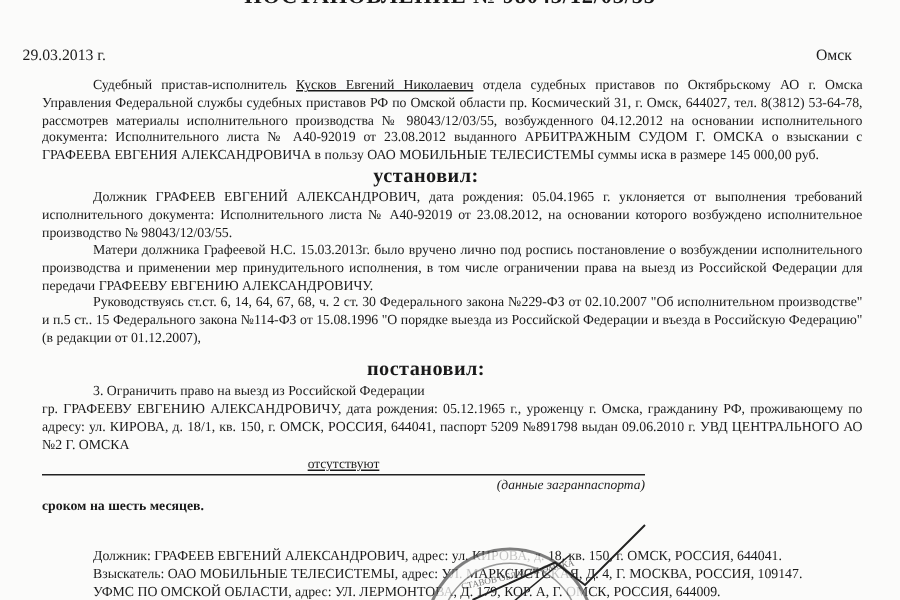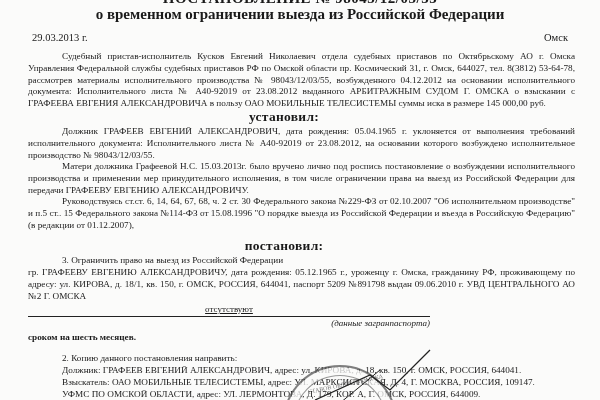--- a/index.html
+++ b/index.html
@@ -10,28 +10,28 @@
   }
   .page { position:absolute; left:0; top:0; width:600px; height:400px; }
   .title1 {
     position:absolute; left:0; width:600px; top:-9px; text-align:center;
     font-weight:bold; font-size:15px; letter-spacing:0.5px; line-height:15px;
   }
   .title2 {
     position:absolute; left:0; width:600px; top:6px; text-align:center;
     font-weight:bold; font-size:15px; line-height:17px;
   }
-  .date { position:absolute; left:32px; top:32px; font-size:10.5px; }
+  .date { position:absolute; left:15px; top:32px; font-size:10.5px; }
   .city { position:absolute; right:32px; top:32px; font-size:10.5px; }
   .para {
     position:absolute; left:28px; width:547px; font-size:9.2px; line-height:11.8px;
     text-align:justify; margin:0;
   }
   .indent { text-indent:34px; }
-  .u { }
+  .u { text-decoration:underline; }
   .heading {
     position:absolute; left:0; width:568px; text-align:center;
     font-weight:bold; font-size:13.5px; letter-spacing:0.3px;
   }
   .rule { position:absolute; left:28px; width:402px; height:0; border-top:1px solid #222; }
   .absent { position:absolute; left:28px; width:402px; text-align:center; font-size:9px; text-decoration:underline; }
   .passport-note { position:absolute; left:28px; width:402px; text-align:right; font-size:9px; font-style:italic; }
   .line { position:absolute; left:62px; font-size:9.2px; white-space:nowrap; }
   .stamp {
     position:absolute; left:283px; top:365px; width:110px; height:110px; border-radius:50%;
@@ -40,21 +40,20 @@
   }
   .stamp-text { position:absolute; left:22px; top:14px; font-size:6px; color:#444; transform:rotate(-12deg); white-space:nowrap; }
   .sig { position:absolute; left:310px; top:345px; width:130px; height:60px; }
 </style>
 </head>
 <body>
 
 <div class="page">
 
   <div class="title1">ПОСТАНОВЛЕНИЕ № 98043/12/03/55</div>
-  <div class="title2">о временном ограничении выезда из Российской Федерации</div>
 
   <div class="date">29.03.2013 г.</div>
   <div class="city">Омск</div>
 
   <p class="para indent" style="top:51px;"><span>Судебный пристав-исполнитель </span><span class="u">Кусков Евгений Николаевич</span><span> отдела судебных приставов по Октябрьскому АО г. Омска Управления Федеральной службы судебных приставов РФ по Омской области пр. Космический 31, г. Омск, 644027, тел. 8(3812) 53-64-78, рассмотрев материалы исполнительного производства № 98043/12/03/55, возбужденного 04.12.2012 на основании исполнительного документа: Исполнительного листа № А40-92019 от 23.08.2012 выданного АРБИТРАЖНЫМ СУДОМ Г. ОМСКА о взыскании с ГРАФЕЕВА ЕВГЕНИЯ АЛЕКСАНДРОВИЧА в пользу ОАО МОБИЛЬНЫЕ ТЕЛЕСИСТЕМЫ суммы иска в размере 145 000,00 руб.</span></p>
 
   <div class="heading" style="top:109px;">установил:</div>
 
   <p class="para indent" style="top:126px;">Должник ГРАФЕЕВ ЕВГЕНИЙ АЛЕКСАНДРОВИЧ, дата рождения: 05.04.1965 г. уклоняется от выполнения требований исполнительного документа: Исполнительного листа № А40-92019 от 23.08.2012, на основании которого возбуждено исполнительное производство № 98043/12/03/55.</p>
   <p class="para indent" style="top:161px;">Матери должника Графеевой Н.С. 15.03.2013г. было вручено лично под роспись постановление о возбуждении исполнительного производства и применении мер принудительного исполнения, в том числе ограничении права на выезд из Российской Федерации для передачи ГРАФЕЕВУ ЕВГЕНИЮ АЛЕКСАНДРОВИЧУ.</p>
@@ -63,21 +62,20 @@
   <div class="heading" style="top:238px;">постановил:</div>
 
   <p class="para indent" style="top:255px;">3. Ограничить право на выезд из Российской Федерации</p>
   <p class="para" style="top:267px;">гр. ГРАФЕЕВУ ЕВГЕНИЮ АЛЕКСАНДРОВИЧУ, дата рождения: 05.12.1965 г., уроженцу г. Омска,  гражданину РФ, проживающему по адресу: ул. КИРОВА, д. 18/1, кв. 150, г. ОМСК, РОССИЯ, 644041, паспорт 5209 №891798 выдан 09.06.2010 г. УВД ЦЕНТРАЛЬНОГО АО №2 Г. ОМСКА</p>
 
   <div class="absent" style="top:304px;">отсутствуют</div>
   <div class="rule" style="top:316px;"></div>
   <div class="passport-note" style="top:318px;">(данные загранпаспорта)</div>
   <div class="para" style="top:332px;font-weight:bold;">сроком на шесть месяцев.</div>
 
-  <div class="line" style="top:353px;">2. Копию данного постановления направить:</div>
   <div class="line" style="top:365px;">Должник: ГРАФЕЕВ ЕВГЕНИЙ АЛЕКСАНДРОВИЧ, адрес: ул. КИРОВА, д. 18, кв. 150, г. ОМСК, РОССИЯ, 644041.</div>
   <div class="line" style="top:377px;">Взыскатель: ОАО МОБИЛЬНЫЕ ТЕЛЕСИСТЕМЫ, адрес: УЛ. МАРКСИСТСКАЯ, Д. 4, Г. МОСКВА, РОССИЯ, 109147.</div>
   <div class="line" style="top:389px;">УФМС ПО ОМСКОЙ ОБЛАСТИ, адрес: УЛ. ЛЕРМОНТОВА, Д. 179, КОР. А, Г. ОМСК, РОССИЯ, 644009.</div>
 
   <div class="stamp">
     <span class="stamp-text">СТАВОВ ОБЛАСТИ ОМСКА</span>
   </div>
   <svg class="sig" viewBox="0 0 130 60">
     <path d="M5 55 L60 30 L80 45 L120 5" stroke="#222" stroke-width="1.3" fill="none"></path>
     <path d="M30 58 L70 25" stroke="#222" stroke-width="1" fill="none"></path>

